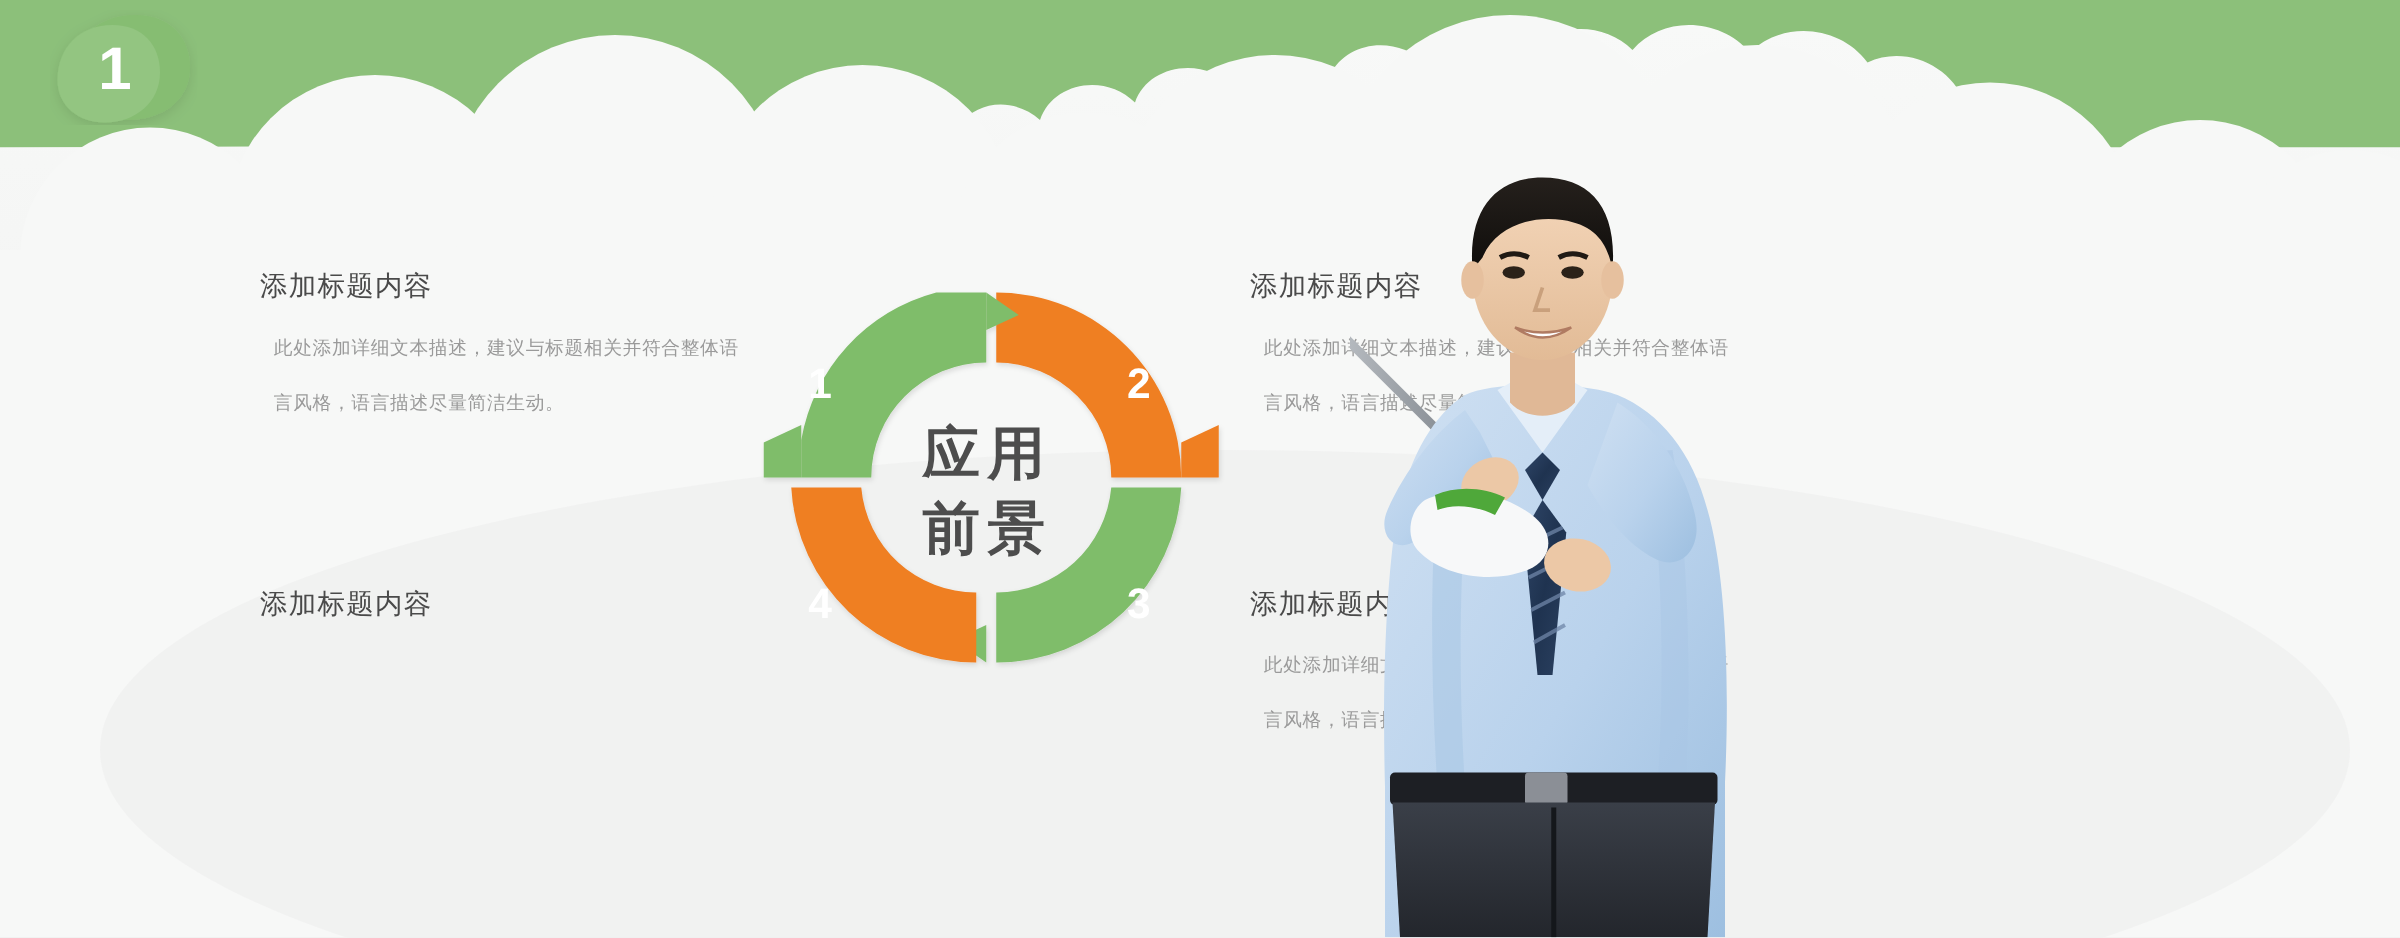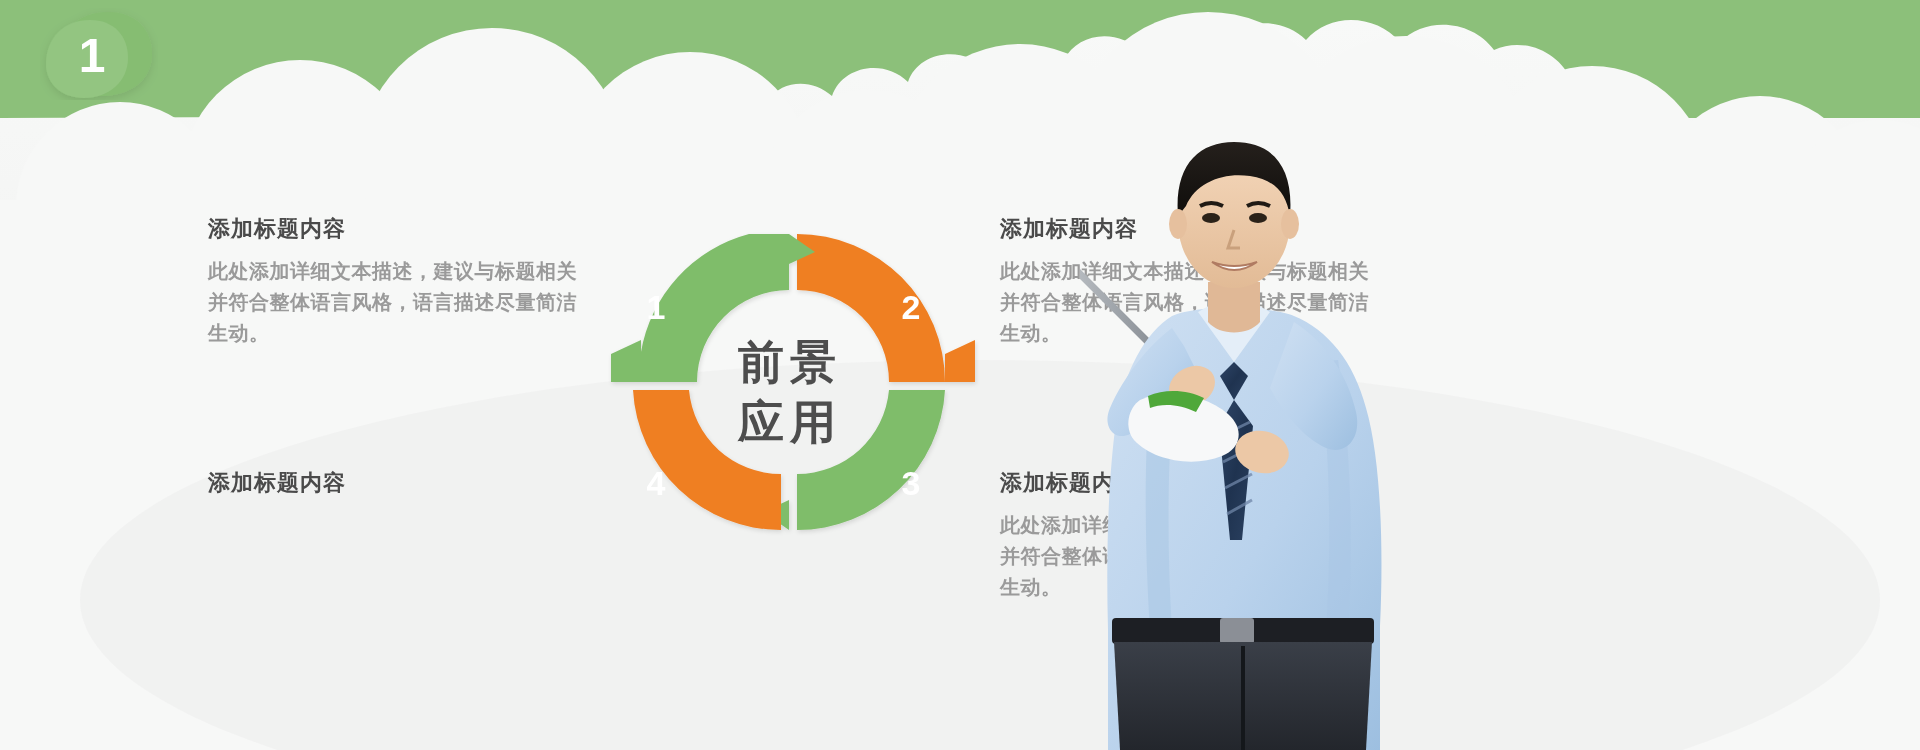--- a/index.html
+++ b/index.html
@@ -21,25 +21,25 @@
   .leafbadge{position:absolute;left:40px;top:8px;width:118px;height:92px;}
   .leafnum{position:absolute;left:62px;top:28px;width:60px;height:56px;
     color:#ffffff;font-size:48px;font-weight:bold;line-height:56px;text-align:center;
     font-family:"Liberation Sans",sans-serif;}
   .chaptitle{position:absolute;left:150px;top:26px;color:#ffffff;
     font-size:40px;font-weight:bold;letter-spacing:4px;
     font-family:"DejaVu Sans","Liberation Sans",sans-serif;
     text-shadow:0 1px 2px rgba(60,110,50,.25);white-space:nowrap;}
 
   
-  .tblock{position:absolute;z-index:25;font-weight:bold;}
+  .tblock{position:absolute;z-index:25;}
   .tb-title{font-size:22px;color:#4a4a4a;letter-spacing:1px;margin:0 0 12px 0;
     font-family:"DejaVu Sans","Liberation Sans",sans-serif;white-space:nowrap;}
-  .tb-body{font-size:20px;color:#9a9a9a;line-height:31px;letter-spacing:.5px;
-    font-family:"DejaVu Sans","Liberation Sans",sans-serif;width:372px;}
+  .tb-body{font-size:15px;color:#9a9a9a;line-height:44px;letter-spacing:.5px;
+    font-family:"DejaVu Sans","Liberation Sans",sans-serif;width:372px;margin-left:11px;}
   #block-tl{left:208px;top:214px;}
   #block-bl{left:208px;top:468px;}
   #block-tr{left:1000px;top:214px;}
   #block-br{left:1000px;top:468px;}
 
   
   .diagram{position:absolute;left:553px;top:212px;width:472px;height:340px;z-index:30;}
   .dnum{position:absolute;color:#ffffff;font-size:34px;font-weight:bold;
     font-family:"Liberation Sans",sans-serif;text-align:center;width:40px;}
   #dnum1{left:83px;top:76px;}
@@ -189,22 +189,22 @@
         <path d="M 236,22 L 262,40 L 236,52 Z" fill="#7fbd6a"></path>
       </g>
     </svg>
 
     <div class="dnum" id="dnum1">1</div>
     <div class="dnum" id="dnum2">2</div>
     <div class="dnum" id="dnum3">3</div>
     <div class="dnum" id="dnum4">4</div>
 
     <div class="centerlabel">
+      <div>应用</div>
       <div>前景</div>
-      <div>应用</div>
     </div>
   </div>
 
   <svg class="presenter" viewBox="0 0 420 680">
     <defs>
       <linearGradient id="shirtG" x1="0" y1="0" x2="1" y2="1">
         <stop offset="0%" stop-color="#cfe0f2"></stop>
         <stop offset="55%" stop-color="#b9d2ec"></stop>
         <stop offset="100%" stop-color="#9dbfe0"></stop>
       </linearGradient>

